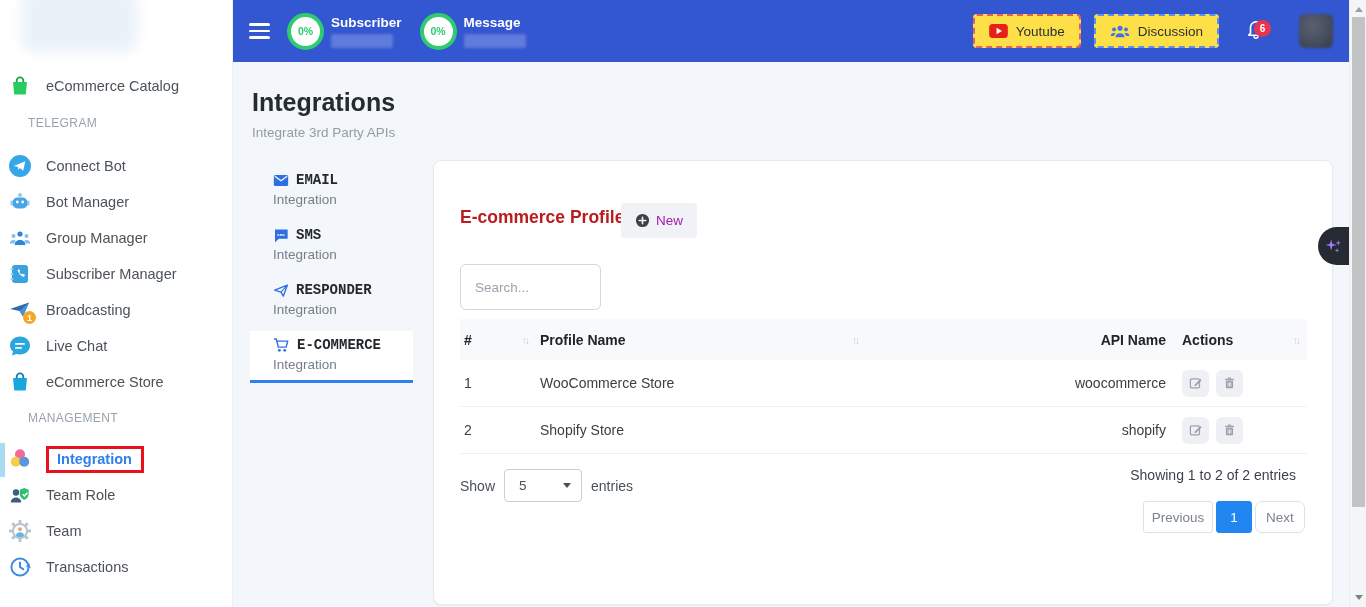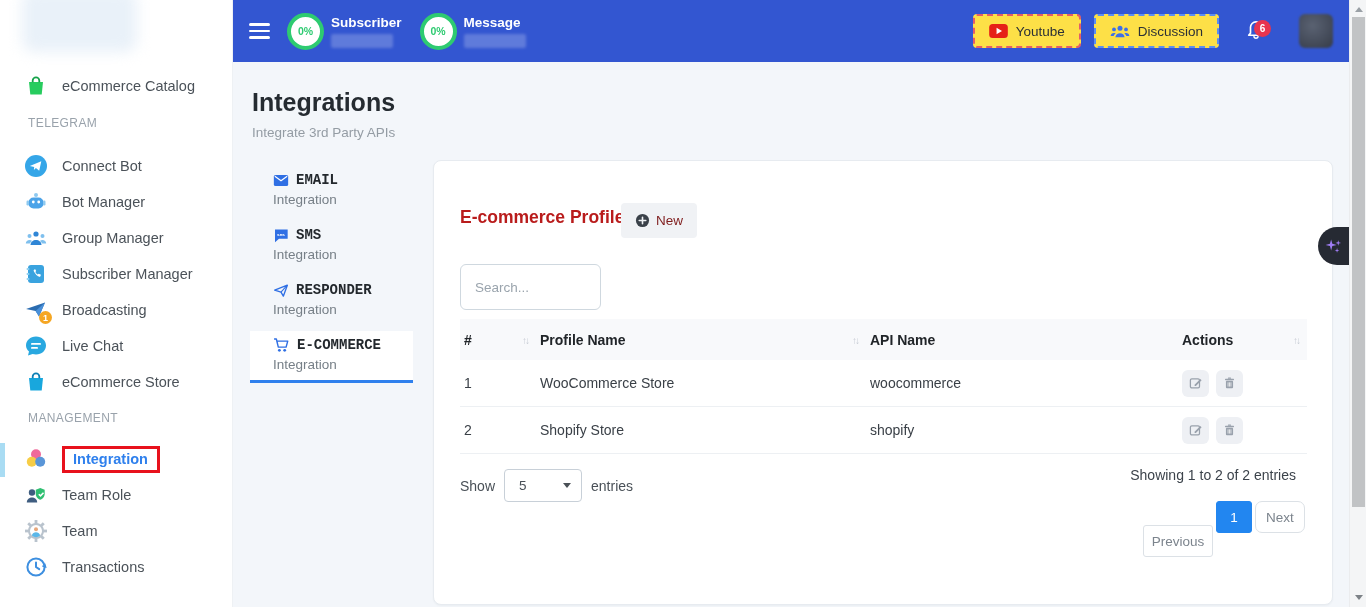--- a/index.html
+++ b/index.html
@@ -2,21 +2,21 @@
 <html><head>
 <meta charset="utf-8">
 <style>
   * { margin:0; padding:0; box-sizing:border-box; }
   html,body { width:1366px; height:607px; overflow:hidden; }
   body { font-family:"Liberation Sans",sans-serif; background:#f3f6fa; position:relative; }
 
   
   .sidebar { position:absolute; left:0; top:0; width:233px; height:607px; background:#fff; border-right:1px solid #eef1f4; z-index:5; }
   .logo-blur { position:absolute; left:22px; top:-10px; width:115px; height:62px; background:#e9f1f9; border-radius:12px; filter:blur(7px); }
-  .side-item { position:absolute; left:0; width:233px; height:36px; display:flex; align-items:center; padding-left:24px; gap:14px; font-size:14.5px; color:#4b5259; cursor:pointer; }
+  .side-item { position:absolute; left:0; width:233px; height:36px; display:flex; align-items:center; padding-left:8px; gap:14px; font-size:14.5px; color:#4b5259; cursor:pointer; }
   .side-item .ic { width:24px; height:24px; flex:0 0 24px; position:relative; }
   .side-section { position:absolute; left:28px; font-size:12px; font-weight:400; letter-spacing:.4px; color:#99a2ab; }
   .active-bar { position:absolute; left:0; top:443px; width:5px; height:34px; background:#a9dcf3; }
   .red-annotation { border:3px solid #e8111c; padding:2px 9px 3px 8px; color:#2f80ed; font-weight:700; }
   .icon-badge { position:absolute; right:-4px; bottom:-2px; width:13px; height:13px; background:#f5a623; border-radius:50%; color:#fff; font-size:9px; font-weight:700; display:flex; align-items:center; justify-content:center; }
 
   
   .topbar { position:absolute; left:233px; top:0; width:1116px; height:62px; background:#3356d1; display:flex; align-items:center; padding:0 16px; z-index:4; }
   .hamburger { width:21px; cursor:pointer; margin-right:17px; }
   .hamburger div { height:2.5px; background:#fff; border-radius:2px; margin:4px 0; }
@@ -40,43 +40,43 @@
   
   .tabs { position:absolute; left:250px; top:166px; width:163px; }
   .tab { padding:6px 0 8px 23px; margin-bottom:6px; cursor:pointer; }
   .tab.active { background:#fff; border-bottom:3px solid #2f80ed; }
   .tab-head { display:flex; align-items:center; gap:7px; font-weight:700; font-size:14px; color:#23282d;font-family:Liberation Mono, monospace; }
   .tab-sub { font-size:13.5px; color:#767f87; margin-top:4px; }
 
   
   .card { position:absolute; left:433px; top:160px; width:900px; height:445px; background:#fff; border:1px solid #e7ebf0; border-radius:8px; box-shadow:0 1px 2px rgba(30,40,60,.04); }
   .panel-title { position:absolute; left:26px; top:46px; font-size:17.5px; font-weight:700; color:#b91c1c; }
-  .new-btn { position:absolute; left:187px; top:42px; height:35px; background:#f0f2f5; border:none; border-radius:4px; display:flex; align-items:center; gap:6px; padding:0 14px; font-size:13.5px; color:#7f1d1d; cursor:pointer; font-family:inherit; }
+  .new-btn { position:absolute; left:187px; top:42px; height:35px; background:#f0f2f5; border:none; border-radius:4px; display:flex; align-items:center; gap:6px; padding:0 14px; font-size:13.5px; color:#a21caf; cursor:pointer; font-family:inherit; }
   .search-input { position:absolute; left:26px; top:103px; width:141px; height:46px; border:1px solid #cfd8df; border-radius:6px; padding-left:14px; font-size:13.5px; color:#495057; font-family:inherit; outline:none; }
   .search-input::placeholder { color:#9aa4ad; }
 
   .tbl { position:absolute; left:26px; top:158px; width:847px; font-size:14px; }
   .tr { display:grid; grid-template-columns:76px 330px 300px 141px; align-items:center; }
   .tr.head { background:#f8f9fb; height:41px; font-weight:700; color:#212529; }
   .tr.row { height:47px; color:#3a4047; border-bottom:1px solid #edf0f3; }
   .tr.row:first-of-type { border-top:1px solid #f1f3f6; }
   .td { padding-left:4px; position:relative; }
-  .td.c { text-align:left; }
+  .td.c { text-align:right; }
   .td.actions-cell { display:flex; gap:7px; padding-left:16px; }
   .sort { position:absolute; right:8px; top:50%; transform:translateY(-50%); color:#c5cad2; font-size:10px; letter-spacing:-2px; }
   .act-btn { width:27px; height:27px; background:#eef0f4; border:none; border-radius:6px; display:flex; align-items:center; justify-content:center; cursor:pointer; }
 
   .tbl-footer-left { position:absolute; left:26px; top:308px; display:flex; align-items:center; gap:9px; font-size:14px; color:#495057; }
   .page-size { width:78px; height:33px; border:1px solid #c8d0d8; border-radius:4px; display:flex; align-items:center; padding:0 10px 0 14px; cursor:pointer; background:#fff; }
   .page-size .val { flex:1; font-size:13.5px; color:#495057; }
   .chev { width:0; height:0; border-left:4.5px solid transparent; border-right:4.5px solid transparent; border-top:5.5px solid #4a5056; }
   .showing { position:absolute; right:36px; top:306px; font-size:14px; color:#3c434b; }
   .pager { position:absolute; right:27px; top:340px; display:flex; gap:3px; }
   .pg-btn { height:32px; background:#fff; border:1px solid #dce1e6; border-radius:3px; font-size:13.5px; color:#7c848d; display:flex; align-items:center; justify-content:center; cursor:pointer; font-family:inherit; }
-  .pg-prev { width:70px;margin-top:24px; } .pg-next { width:50px;border-radius:7px; }
+  .pg-prev { width:70px; } .pg-next { width:50px;border-radius:7px; }
   .pg-num { width:36px; background:#2286f0; border-color:#2286f0; color:#fff; }
 
   
   .ai-fab { position:absolute; right:17px; top:227px; width:31px; height:38px; background:#262a33; border-radius:19px 0 0 19px; display:flex; align-items:center; justify-content:center; cursor:pointer; z-index:6; }
   .scrollbar { position:absolute; right:0; top:0; width:17px; height:607px; background:#f4f5f6; border-left:1px solid #ebecee; z-index:7; }
   .sb-thumb { position:absolute; left:2px; top:17px; width:13px; height:490px; background:#c1c3c5; }
   .sb-up { position:absolute; left:4.5px; top:7px; width:0; height:0; border-left:4px solid transparent; border-right:4px solid transparent; border-bottom:5px solid #9aa0a6; }
   .sb-down { position:absolute; left:4.5px; bottom:7px; width:0; height:0; border-left:4px solid transparent; border-right:4px solid transparent; border-top:5px solid #7d8287; }
 </style>
 </head>

